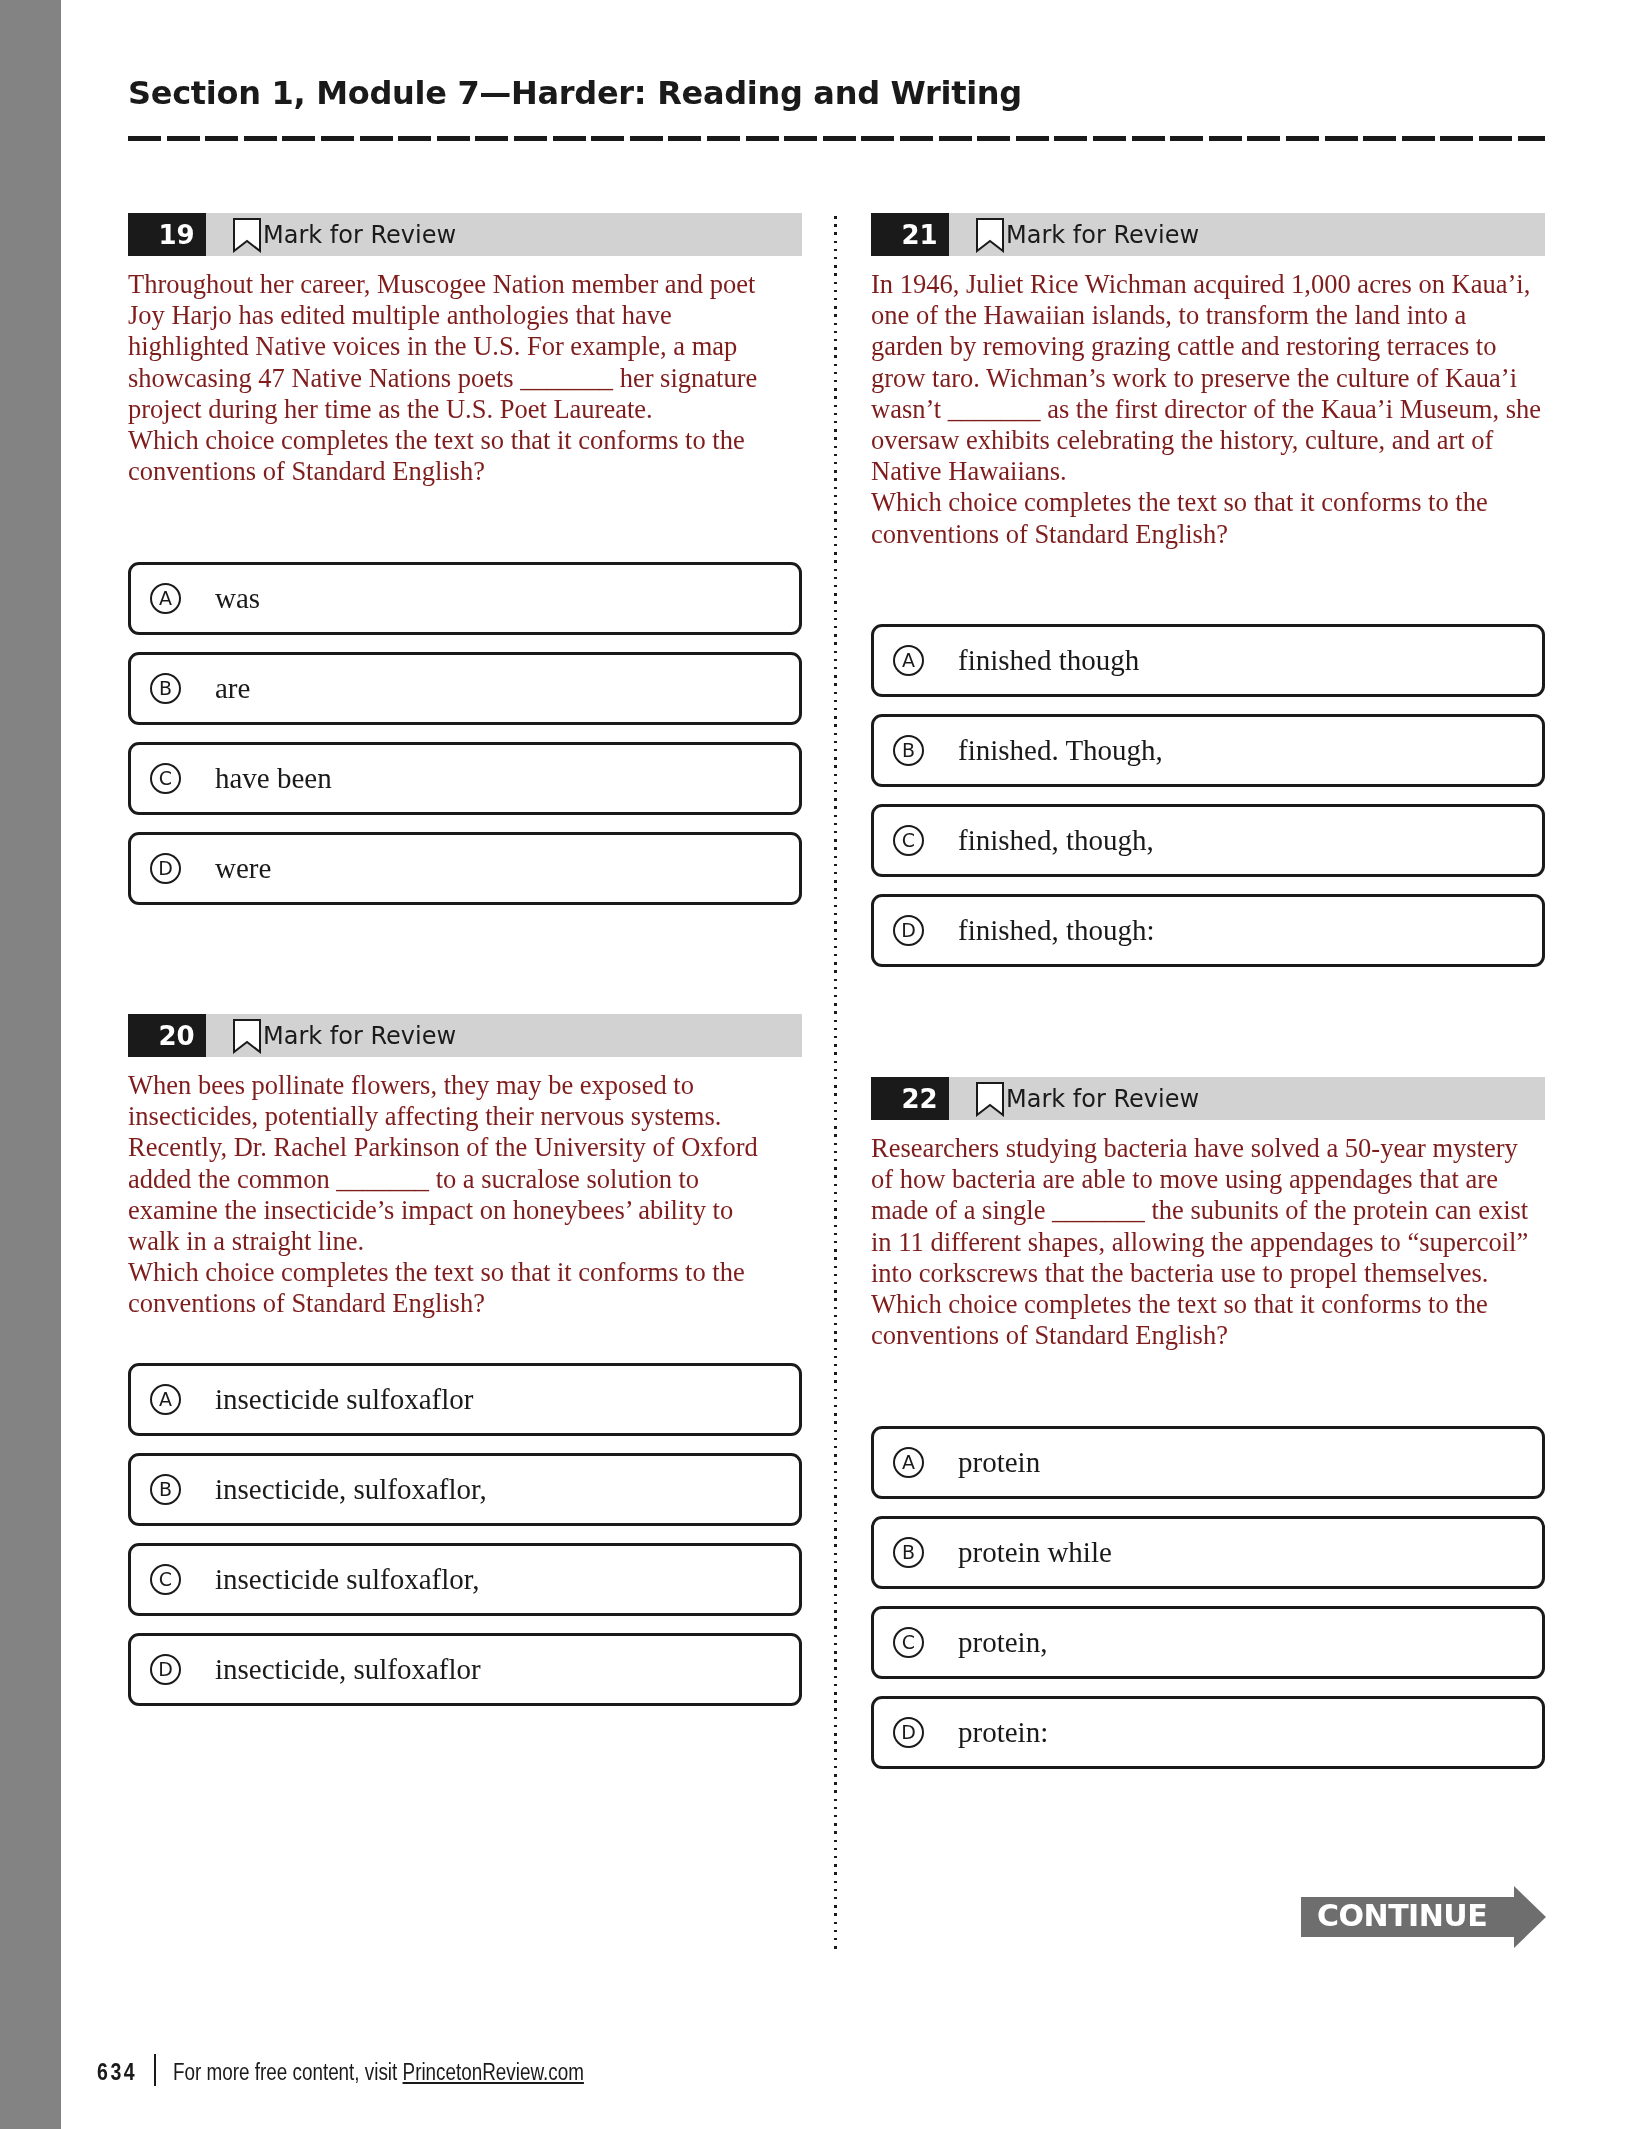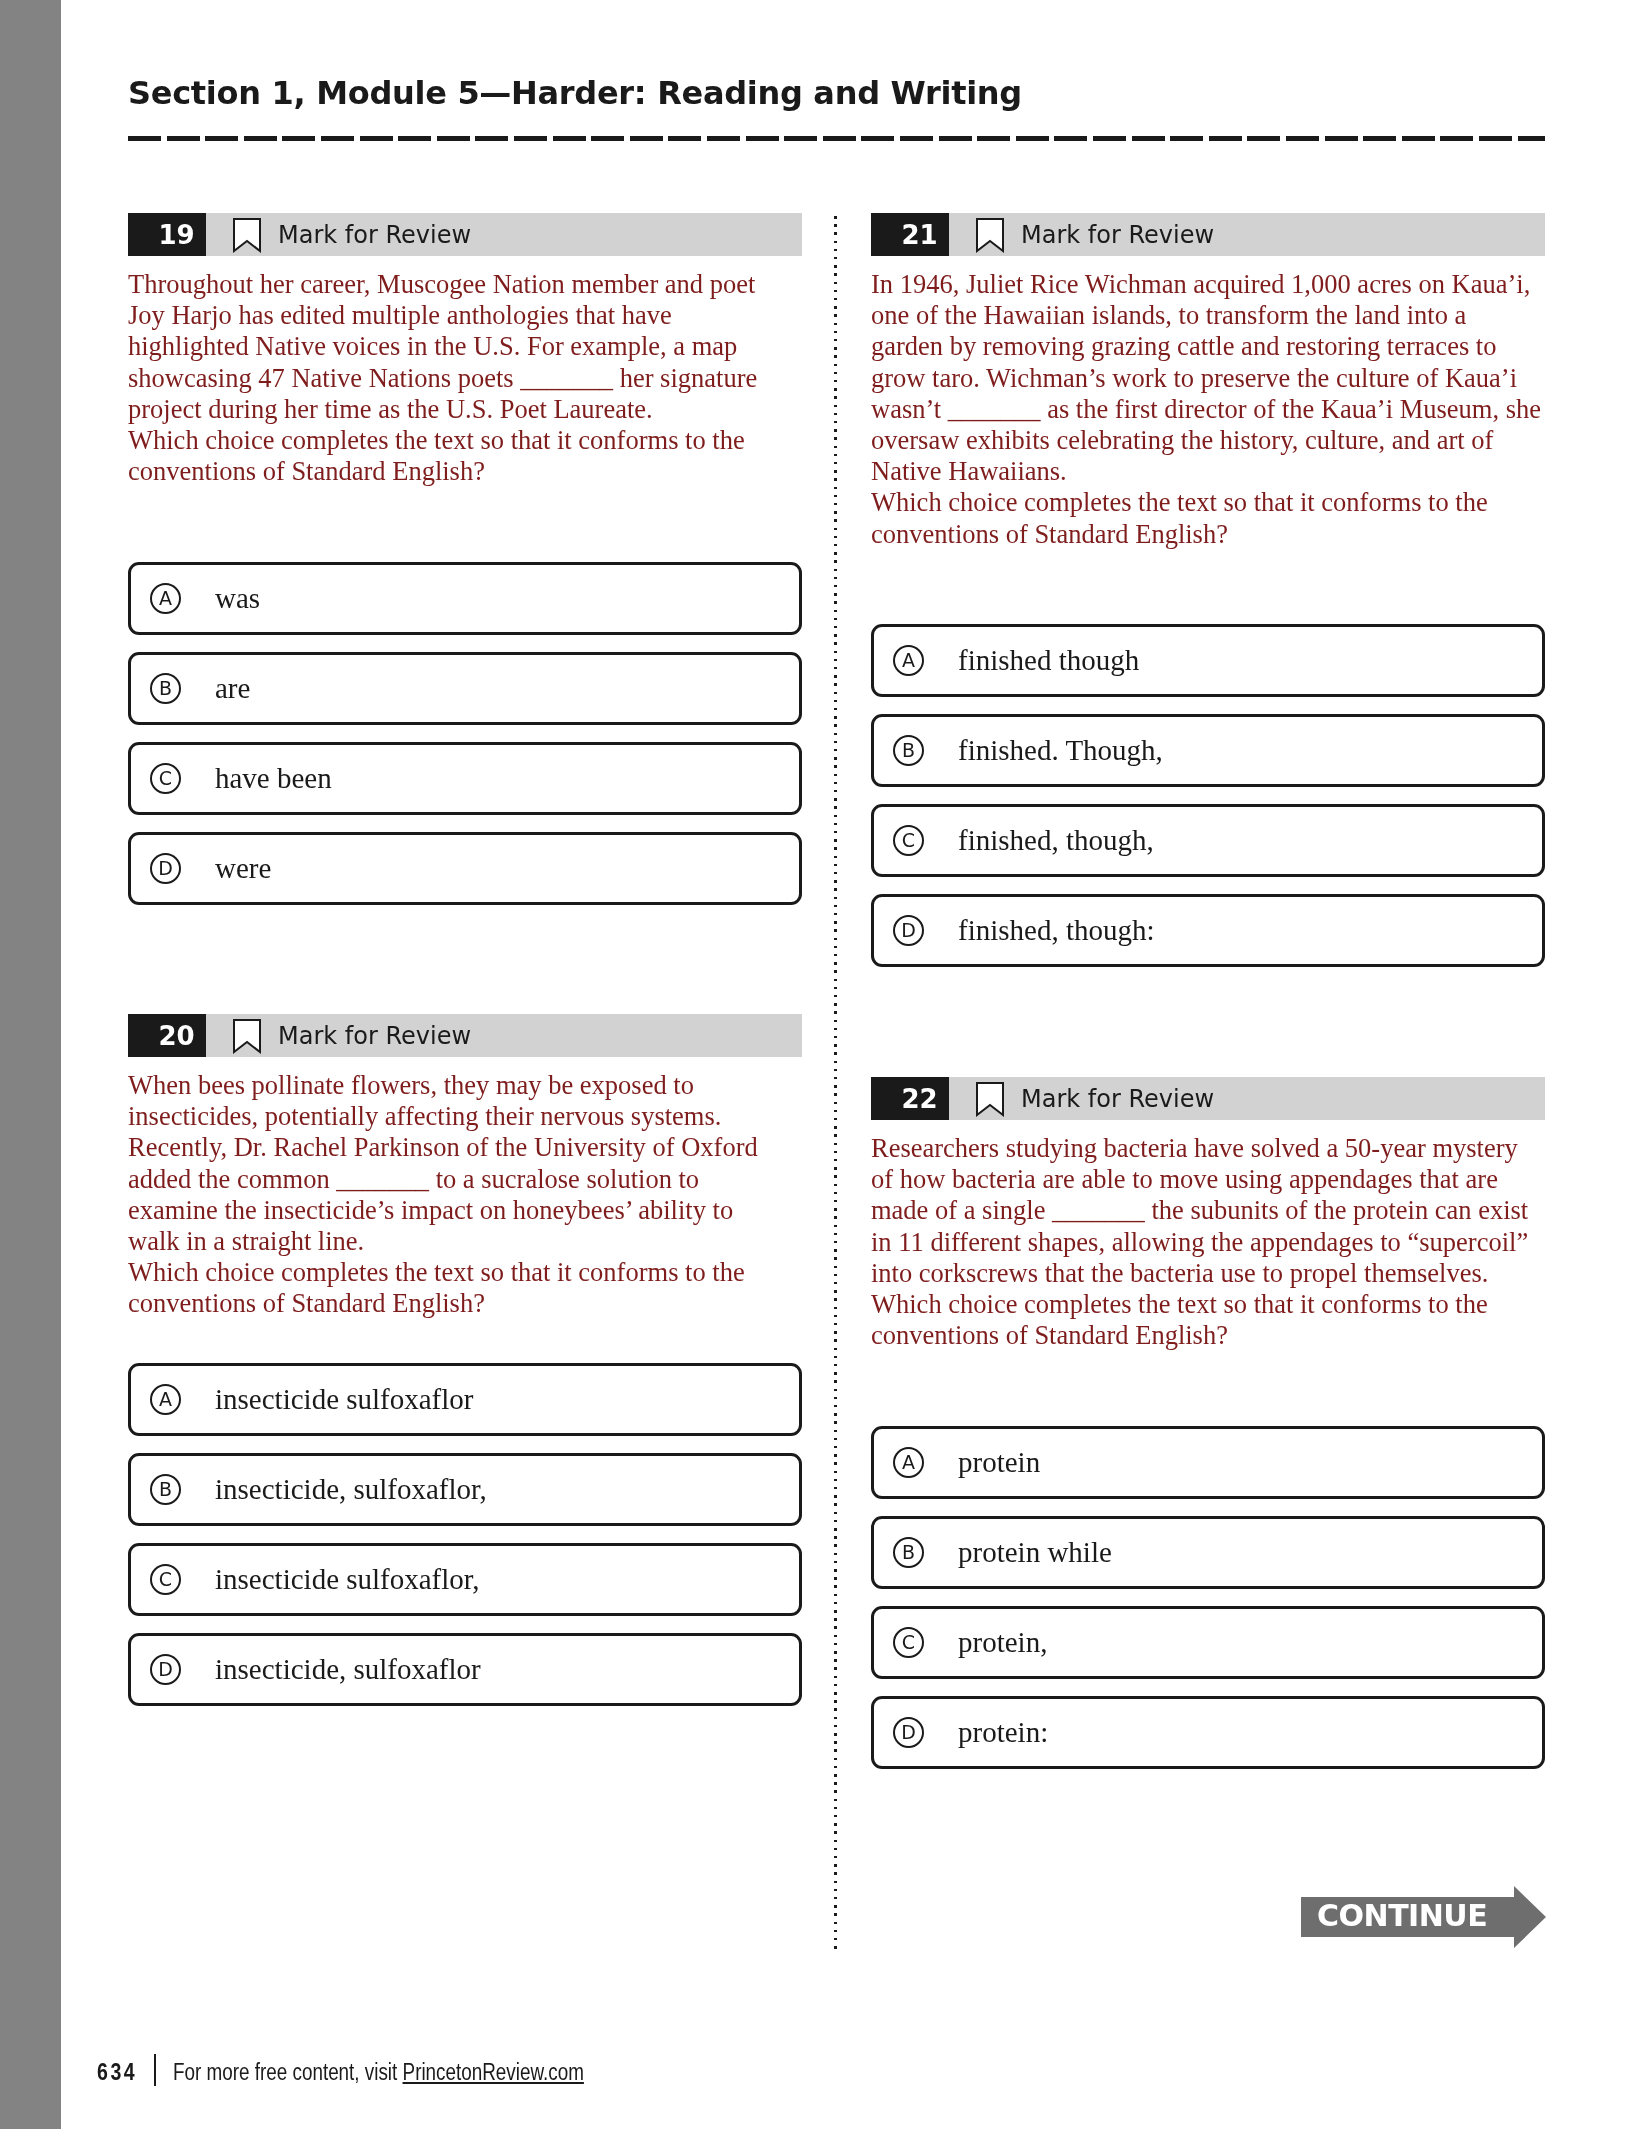--- a/index.html
+++ b/index.html
@@ -31,21 +31,21 @@
     position: relative; height: 43px; background: #d2d2d2;
     display: flex; align-items: center;
   }
   .q-number {
     width: 59px; height: 43px; background: #1a1a1a; color: #ffffff;
     font-family: "DejaVu Sans", "Liberation Sans", sans-serif; font-weight: bold;
     font-size: 26px; display: flex; align-items: center; justify-content: center; padding-left: 19px;
   }
   .bookmark-icon { margin-left: 26px; width: 30px; height: 36px; display: block; }
   .mark-label {
-    margin-left: 16px;
+    margin-left: 1px;
     font-family: "DejaVu Sans", "Liberation Sans", sans-serif;
     font-size: 24px; color: #1a1a1a; cursor: pointer;
   }
   .passage {
     margin-top: 13px; font-size: 26.5px; line-height: 31.2px; color: #7f1d1d;
   }
   .passage p { margin: 0; }
   .prompt { margin-top: 31px; }
   .options { position: absolute; left: 0; width: 674px; }
   .option {
@@ -79,21 +79,21 @@
   .page-number { font-weight: bold; font-size: 23px; letter-spacing: 3px; transform: scaleX(0.85); transform-origin: left; }
   .footer-sep { width: 2px; height: 32px; background: #1a1a1a; margin-left: 10px; margin-right: 17px; }
   .footer-text { font-size: 23px; transform: scaleX(0.82); transform-origin: left; white-space: nowrap; }
   .footer-link { text-decoration: underline; color: #1a1a1a; }
 </style>
 </head>
 <body>
 
 <div class="sidebar"></div>
 
-<div class="page-title">Section 1, Module 5—Harder: Reading and Writing</div>
+<div class="page-title">Section 1, Module 7—Harder: Reading and Writing</div>
 <div class="title-rule"></div>
 <div class="col-divider"></div>
 
 <div class="question" style="left:128px; top:213px; height:700px;">
   <div class="q-header">
     <div class="q-number">19</div>
     <svg class="bookmark-icon" viewBox="0 0 30 36">
         <path d="M2 2 H28 V34 L15 24 L2 34 Z" fill="#fff" stroke="#1a1a1a" stroke-width="2"></path>
       </svg>
     <span class="mark-label">Mark for Review</span>

